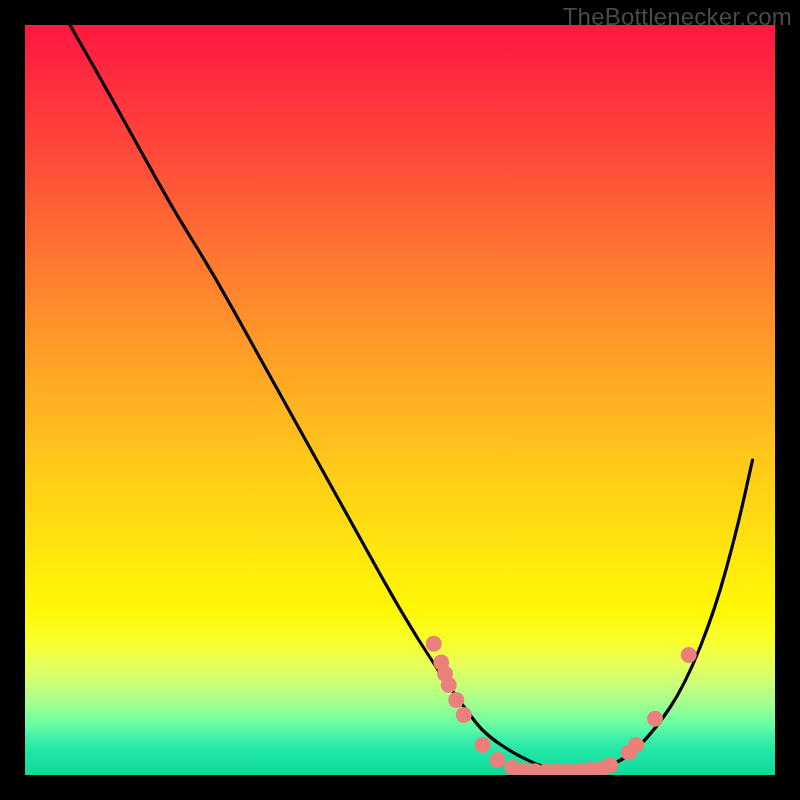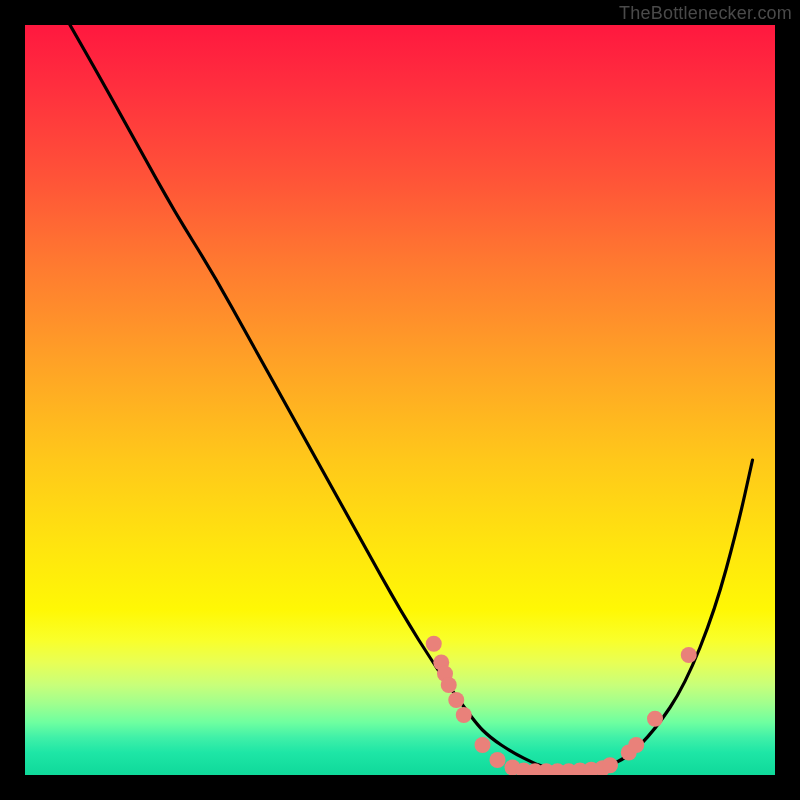--- a/index.html
+++ b/index.html
@@ -51,21 +51,21 @@
     left: 0;
     top: 0;
     width: 750px;
     height: 750px;
   }
   .attribution {
     position: absolute;
     top: 3px;
     right: 8px;
     color: #4a4a4a;
-    font-size: 18px;
+    font-size: 24px;
     font-weight: 500;
     letter-spacing: 0.2px;
     text-align: center;
   }
 </style>
 </head>
 <body>
 
 <div class="attribution">TheBottlenecker.com</div>
 

